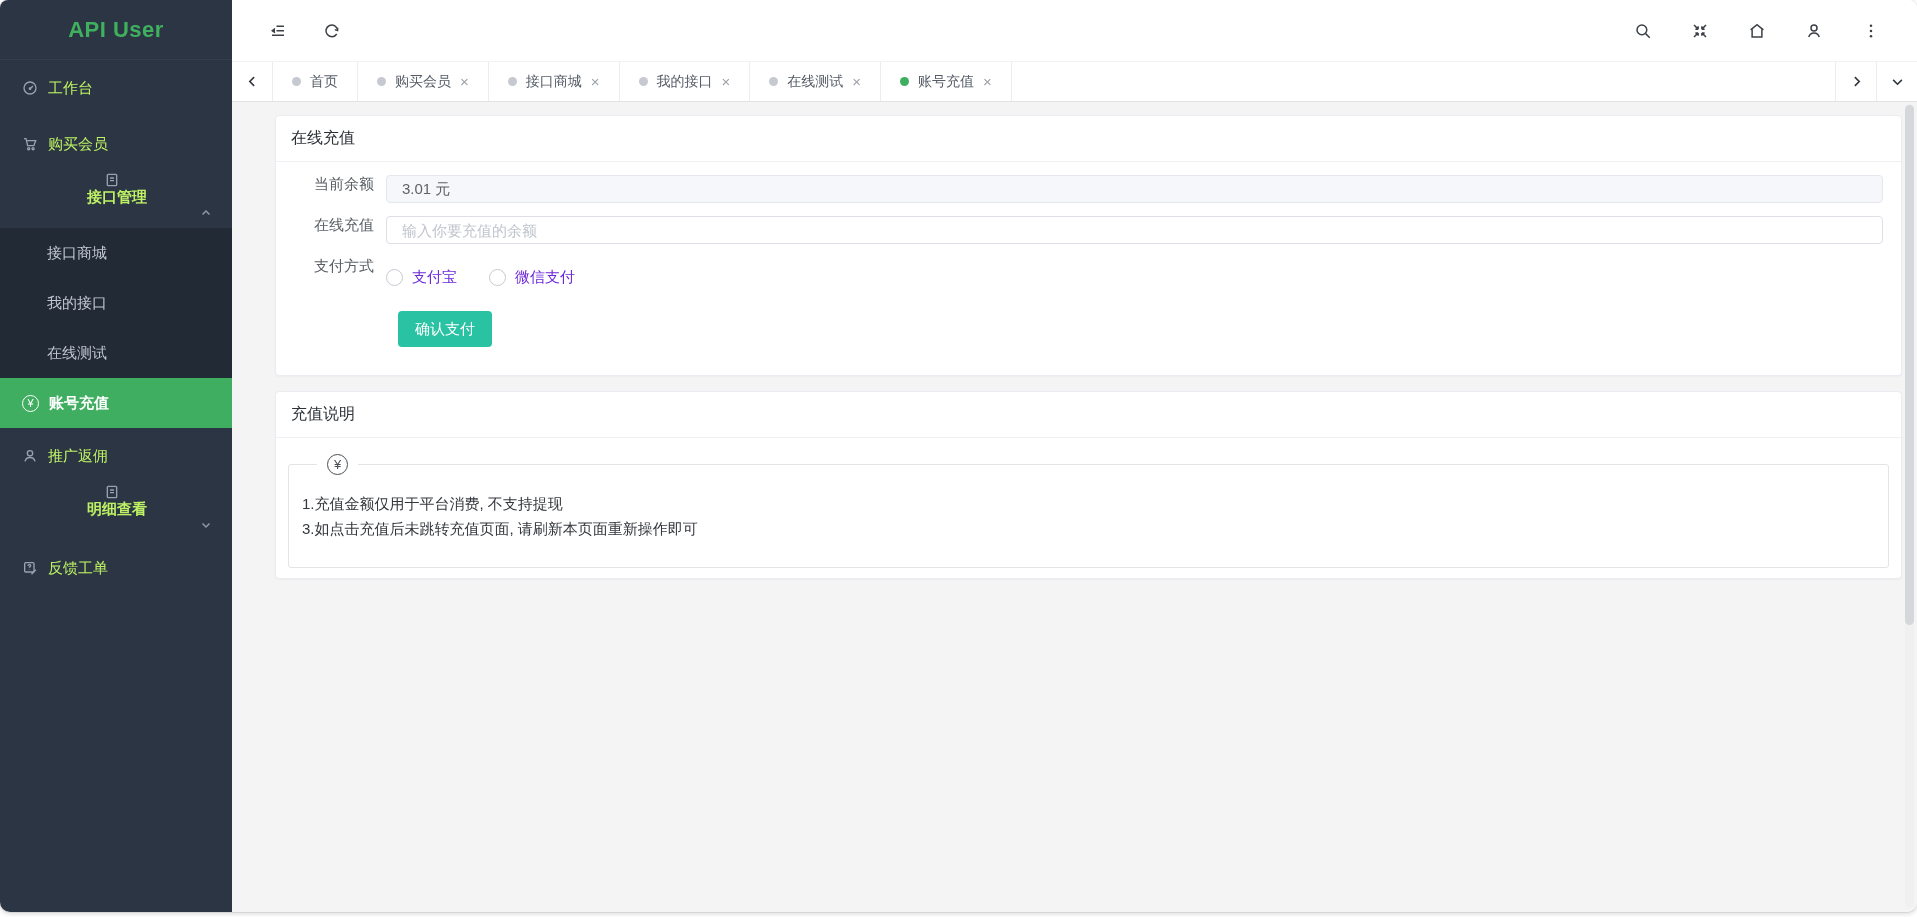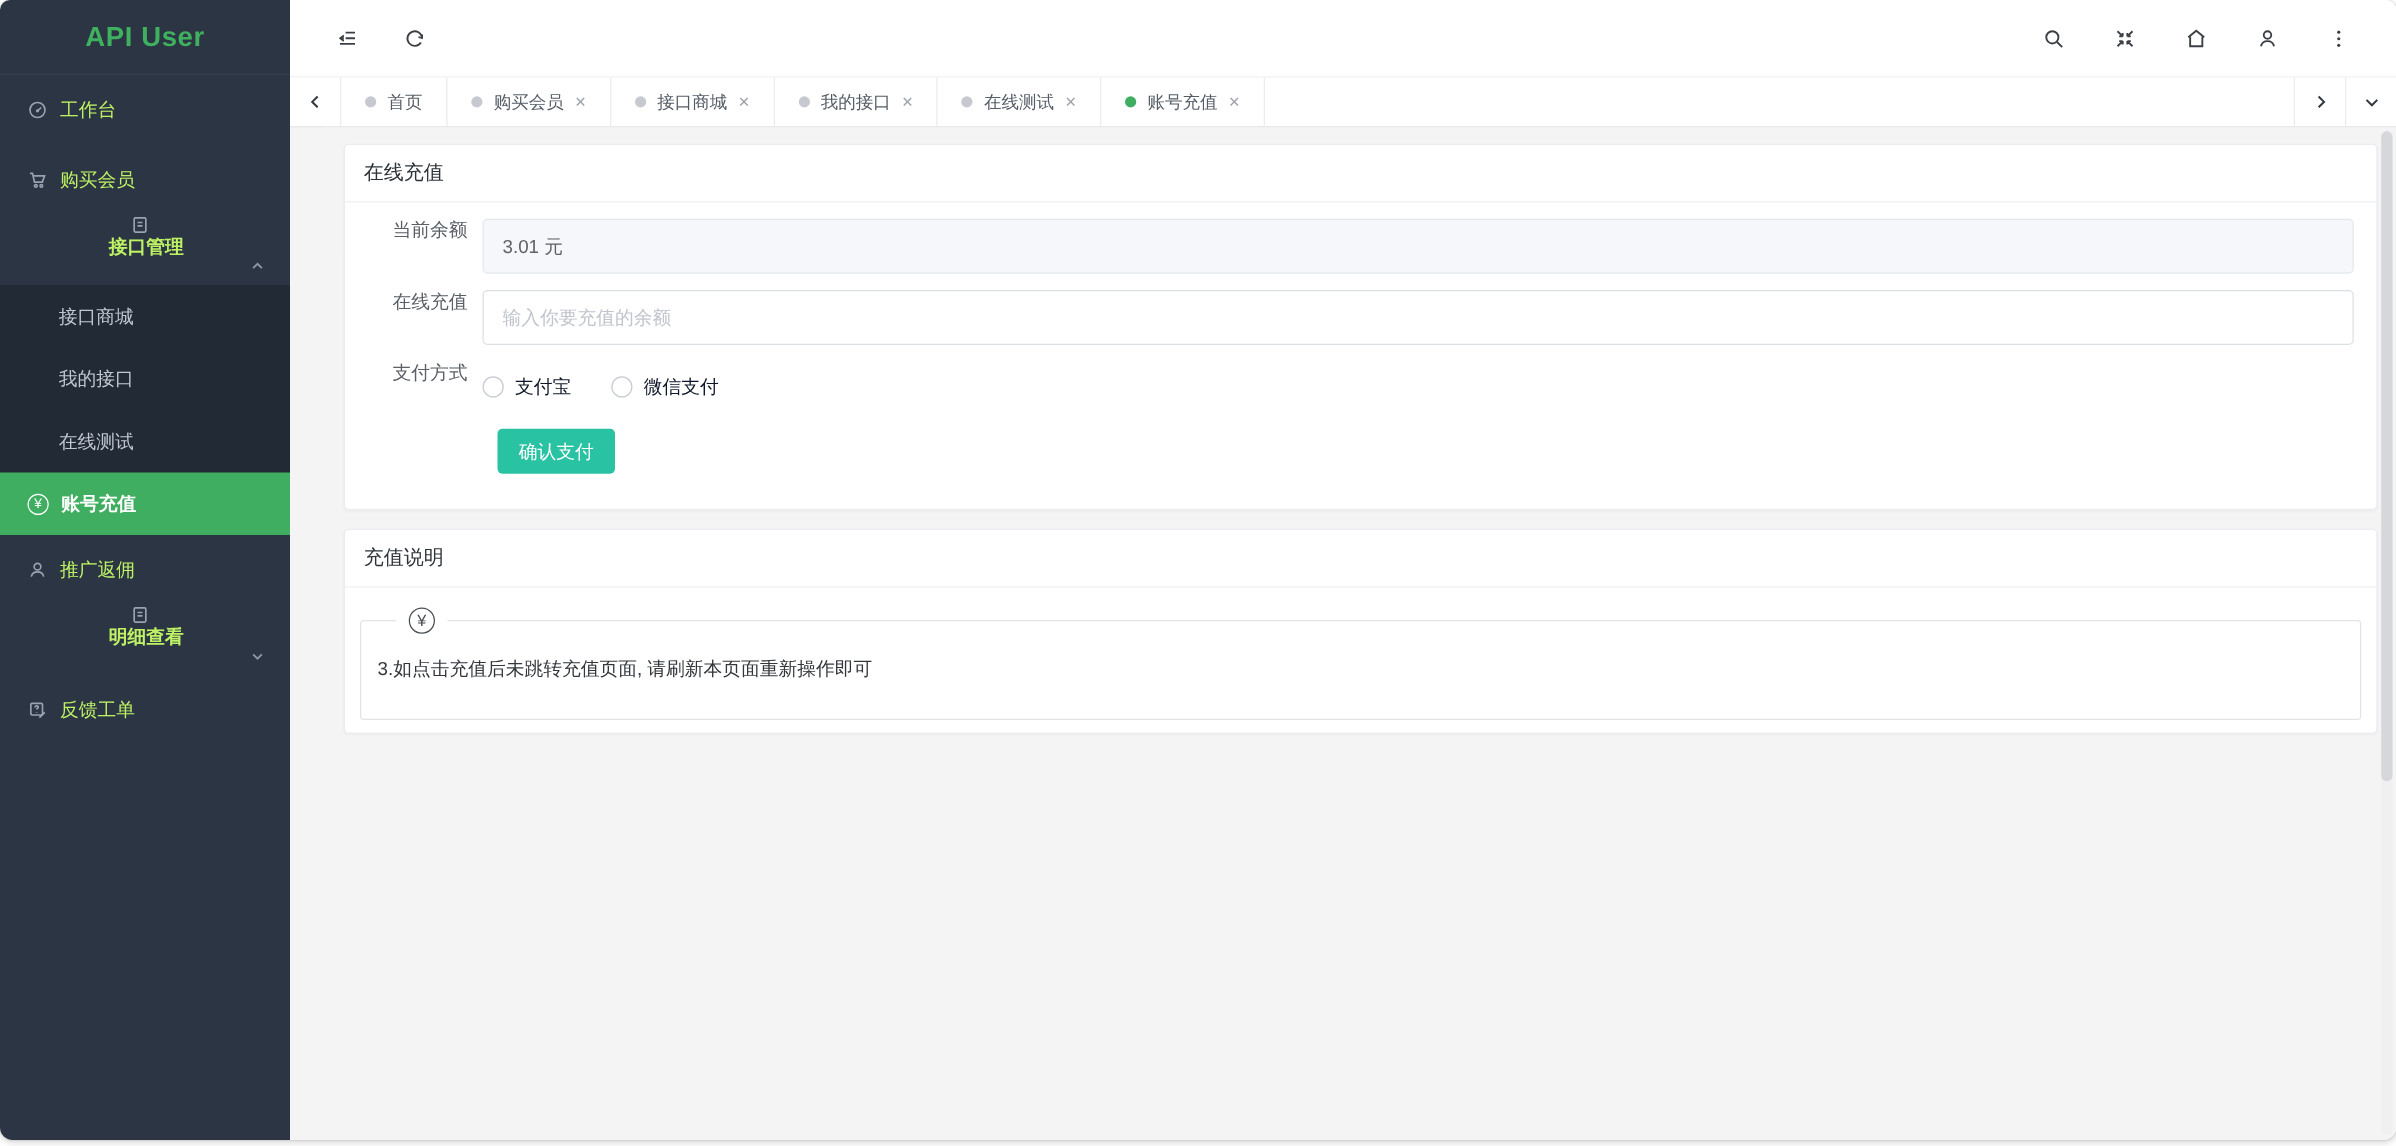--- a/index.html
+++ b/index.html
@@ -40,25 +40,25 @@
   .tab.active .dot { background:#3fae60; }
   .tab .tclose { font-size:15px; color:#9ca1a8; line-height:1; cursor:pointer; }
   .tab-spacer { flex:1; }
   
   .content { flex:1; background:#f4f4f5; padding:13px 15px; overflow:hidden; position:relative;margin-left:28px; }
   .card { background:#fff; border:1px solid #eaecf1; border-radius:4px; box-shadow:0 1px 2px rgba(0,0,0,.03); }
   .card-header { padding:12px 15px; font-size:16px; color:#2d3238; border-bottom:1px solid #eef0f4; }
   .card-body { padding:0 18px 0 0; }
   .form-row { display:flex; margin-top:13px; }
   .form-label { width:110px; text-align:right; padding-right:12px; color:#5a6066; font-size:15px; flex:none; }
-  .fcontrol { flex:1; height:44px; border:1px solid #dcdfe6; border-radius:4px; background:#fff; font-size:15px; color:#606266; padding:0 15px; font-family:"Liberation Sans", sans-serif; }
+  .fcontrol { flex:1; height:28px; border:1px solid #dcdfe6; border-radius:4px; background:#fff; font-size:15px; color:#606266; padding:0 15px; font-family:"Liberation Sans", sans-serif; }
   .fcontrol::placeholder { color:#c0c4cc; }
   .fcontrol.disabled { background:#f5f7fa; border-color:#e4e7ed; display:flex; align-items:center; }
   .radio-row { display:flex; align-items:center; height:40px; flex:1; }
-  .radio { display:flex; align-items:center; margin-right:32px; color:#0f172a; font-size:15px; cursor:pointer; }
+  .radio { display:flex; align-items:center; margin-right:32px; color:#6d28d9; font-size:15px; cursor:pointer; }
   .radio-circle { width:17px; height:17px; border:1px solid #c6cad1; border-radius:50%; margin-right:9px; background:#fff; flex:none; }
   .submit-row { margin:14px 0 0; padding-left:122px; padding-bottom:28px; }
   .btn-primary { width:94px; height:36px; background:#29c2a2; color:#fff; border:none; border-radius:4px; font-size:15px; cursor:pointer; font-family:"Liberation Sans", sans-serif; }
   .card2 { margin-top:15px; }
   .notes-box { margin:26px 12px 10px 12px; border:1px solid #e4e4e4; border-radius:3px; padding:27px 15px 26px 13px; position:relative; }
   .notes-legend { position:absolute; top:-11px; left:28px; background:#fff; padding:0 10px; color:#4a4f55; }
   .legend-circle { display:inline-block; width:21px; height:21px; border:1px solid #4a4f55; border-radius:50%; font-size:13px; line-height:19px; text-align:center; }
   .note-line { font-size:15px; color:#33373c; line-height:24.5px; }
   
   .scrollbar { position:absolute; top:104px; right:3px; bottom:4px; width:9px; background:#f0f0f1; border-radius:5px; }
@@ -299,20 +299,21 @@
           </div>
         </div>
       </section>
 
       <section class="card card2">
         <div class="card-header">充值说明</div>
         <div class="notes-box">
           <span class="notes-legend">
             <span class="legend-circle">¥</span>
           </span>
+          <div class="note-line">1.充值金额仅用于平台消费, 不支持提现</div>
           <div class="note-line">3.如点击充值后未跳转充值页面, 请刷新本页面重新操作即可</div>
         </div>
       </section>
 
     </div>
   </div>
 
   <div class="scrollbar">
     <div class="scroll-thumb"></div>
   </div>

